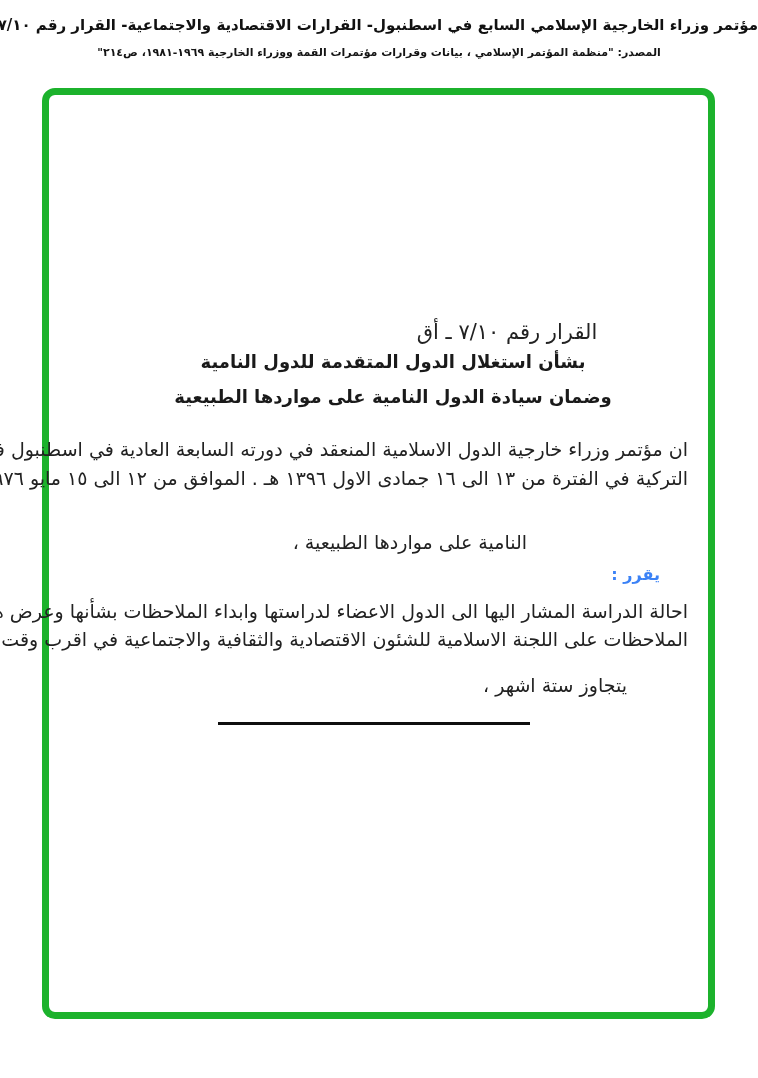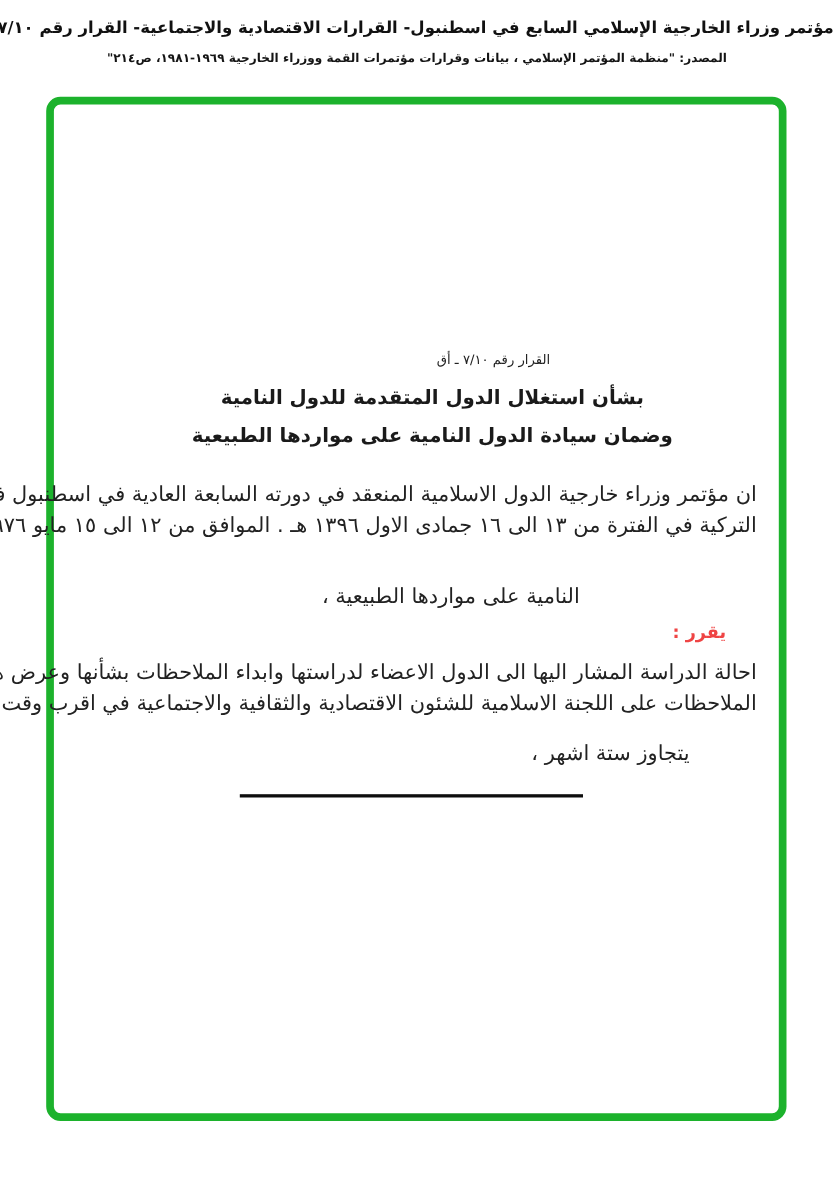--- a/index.html
+++ b/index.html
@@ -49,23 +49,23 @@
     height: 917px;
     border: 7px solid #1cb22c;
     border-radius: 13px;
     background: transparent;
   }
   .title1 {
     position: absolute;
     top: 320px;
     left: 397px;
     width: 220px;
-    text-align: left;
+    text-align: center;
     direction: rtl;
-    font-size: 12px;
+    font-size: 21px;
     font-weight: 400;
     color: #222;
     white-space: nowrap;
   }
   .title-bold {
     position: absolute;
     left: 108px;
     width: 570px;
     text-align: center;
     direction: rtl;
@@ -87,21 +87,21 @@
     white-space: nowrap;
   }
   .lead-bold { font-weight: 700; color: #151515; }
   .decision {
     position: absolute;
     right: 98px;
     top: 565px;
     direction: rtl;
     font-size: 16px;
     font-weight: 700;
-    color: #ef4444;
+    color: #3b82f6;
     white-space: nowrap;
   }
   .hrule {
     position: absolute;
     left: 218px;
     top: 722px;
     width: 312px;
     height: 3px;
     background: #0e0e0e;
   }

